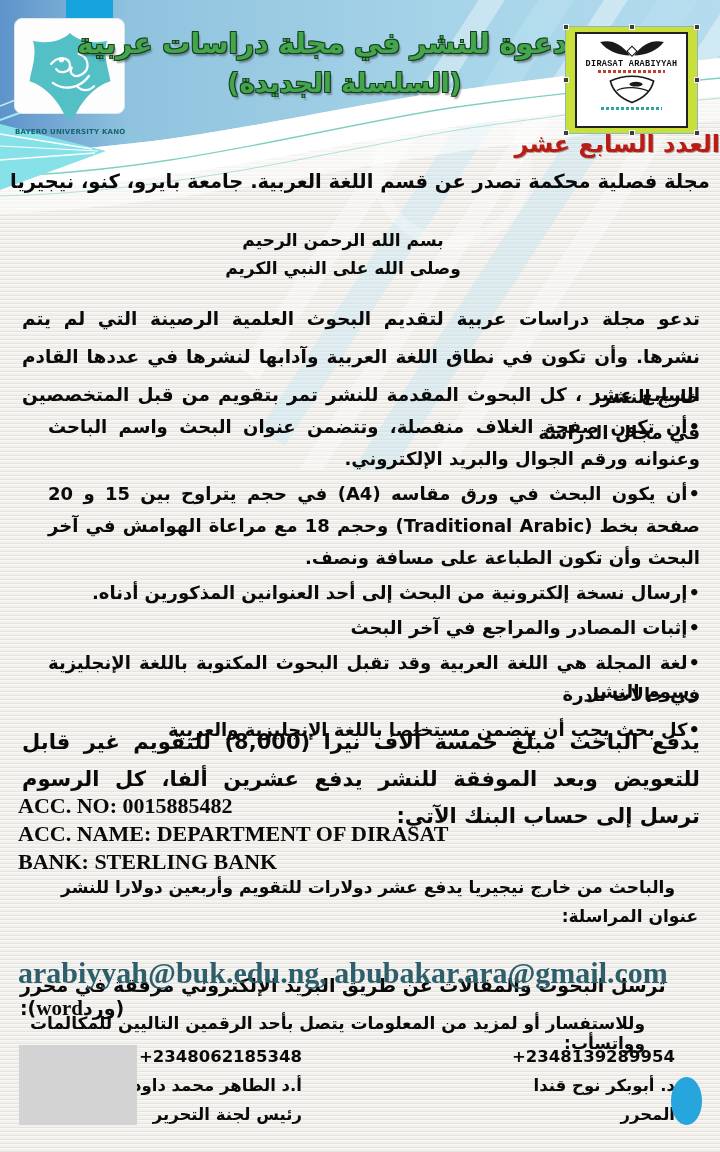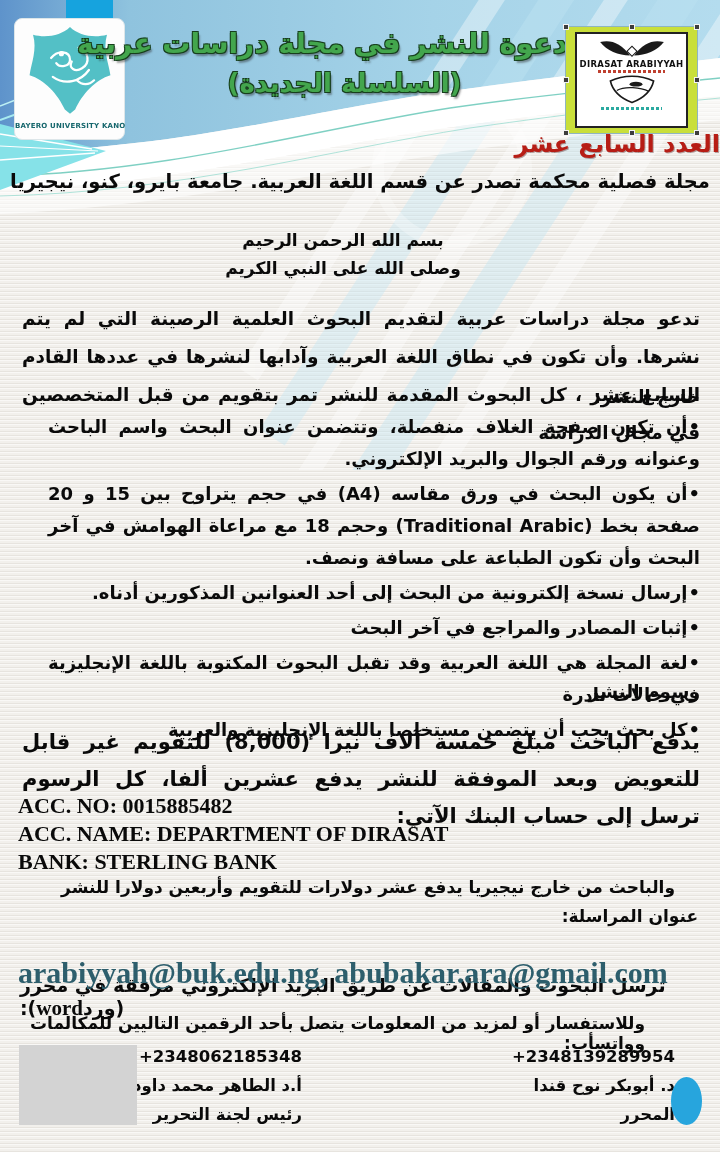--- a/index.html
+++ b/index.html
@@ -2,26 +2,26 @@
 <html lang="ar"><head>
 <meta charset="utf-8">
 <style>
   html,body{margin:0;padding:0;background:#ffffff;}
   .page{position:relative;width:720px;height:1152px;overflow:hidden;
     background-color:#f2f0ec;
     background-image:repeating-linear-gradient(180deg, rgba(255,255,255,.55) 0 1px, rgba(0,0,0,0) 1px 3px, rgba(203,198,188,.28) 3px 4px);
     font-family:"DejaVu Sans",sans-serif;}
   .hdr-svg{position:absolute;top:0;left:0;pointer-events:none;}
   
-  .buk{position:absolute;left:14px;top:18px;width:111px;height:122px;background:#fdfdfd;
-       border-radius:8px;border:1px solid #dde6e9;box-sizing:border-box;text-align:center;padding-top:5px;}
+  .buk{position:absolute;left:14px;top:18px;width:111px;height:96px;background:#fdfdfd;
+       border-radius:8px;border:1px solid #dde6e9;box-sizing:border-box;text-align:center;padding-top:11px;}
   .buk-caption{font-size:7px;font-weight:bold;color:#15666c;letter-spacing:.2px;margin-top:2px;white-space:nowrap;}
   
   .dirasat{position:absolute;left:565px;top:26px;width:133px;height:108px;background:#c9df3a;
-           border:1px solid #8fb5c0;box-sizing:border-box;padding:5px 9px;}
+           border:1px solid #8fb5c0;box-sizing:border-box;padding:5px 9px;font-family:Liberation Mono, monospace;}
   .dirasat-panel{background:#fff;border:2px solid #222;height:100%;box-sizing:border-box;
                  display:flex;flex-direction:column;align-items:center;padding:2px 2px 3px;}
   .dirasat-title{font-size:8.5px;font-weight:bold;color:#111;letter-spacing:.3px;white-space:nowrap;margin-top:1px;}
   .tiny-red{height:3px;width:64%;margin-top:1px;
             background:repeating-linear-gradient(90deg,#bf4030 0 3px,rgba(0,0,0,0) 3px 5px);}
   .tiny-teal{height:3px;width:58%;margin-top:2px;
              background:repeating-linear-gradient(90deg,#2aa9a0 0 3px,rgba(0,0,0,0) 3px 5px);}
   .handle{position:absolute;width:6px;height:6px;background:#3d3d3d;border:1px solid #f4f4f4;box-sizing:border-box;}
   
   .main-title{position:absolute;left:122px;top:24px;width:445px;text-align:center;direction:rtl;}

